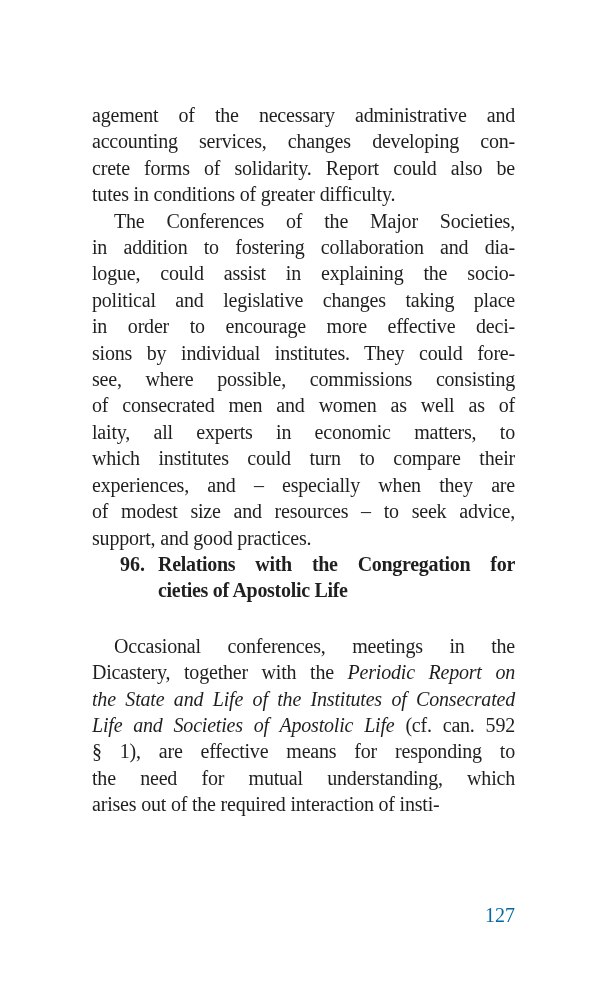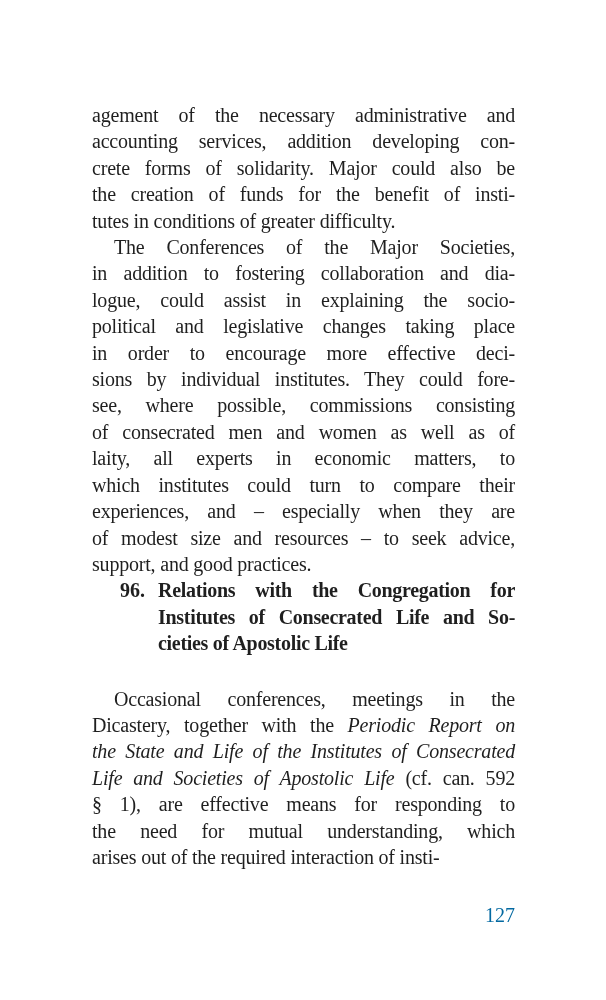--- a/index.html
+++ b/index.html
@@ -57,23 +57,22 @@
   }
 </style>
 </head>
 <body>
 
 <div class="page">
   <div class="textblock">
 
     <div class="para">
       <div class="line">agement of the necessary administrative and</div>
-      <div class="line">accounting services, addition developing con-</div>
-      <div class="line">crete forms of solidarity. Major could also be</div>
-      <div class="line">the creation of funds for the benefit of insti-</div>
+      <div class="line">accounting services, changes developing con-</div>
+      <div class="line">crete forms of solidarity. Report could also be</div>
       <div class="line end">tutes in conditions of greater difficulty.</div>
     </div>
 
     <div class="para">
       <div class="line indent">The Conferences of the Major Societies,</div>
       <div class="line">in addition to fostering collaboration and dia-</div>
       <div class="line">logue, could assist in explaining the socio-</div>
       <div class="line">political and legislative changes taking place</div>
       <div class="line">in order to encourage more effective deci-</div>
       <div class="line">sions by individual institutes. They could fore-</div>
@@ -82,21 +81,20 @@
       <div class="line">laity, all experts in economic matters, to</div>
       <div class="line">which institutes could turn to compare their</div>
       <div class="line">experiences, and – especially when they are</div>
       <div class="line">of modest size and resources – to seek advice,</div>
       <div class="line end">support, and good practices.</div>
     </div>
 
     <div class="heading">
       <span class="hnum">96.</span>
       <div class="line">Relations with the Congregation for</div>
-      <div class="line">Institutes of Consecrated Life and So-</div>
       <div class="line end">cieties of Apostolic Life</div>
     </div>
 
     <div class="para after-heading">
       <div class="line indent"><span>Occasional conferences, meetings in the</span></div>
       <div class="line"><span>Dicastery, together with the </span><span class="it">Periodic Report on</span></div>
       <div class="line"><span class="it">the State and Life of the Institutes of Consecrated</span></div>
       <div class="line"><span class="it">Life and Societies of Apostolic Life</span><span> (cf. can. 592</span></div>
       <div class="line"><span>§ 1), are effective means for responding to</span></div>
       <div class="line"><span>the need for mutual understanding, which</span></div>

